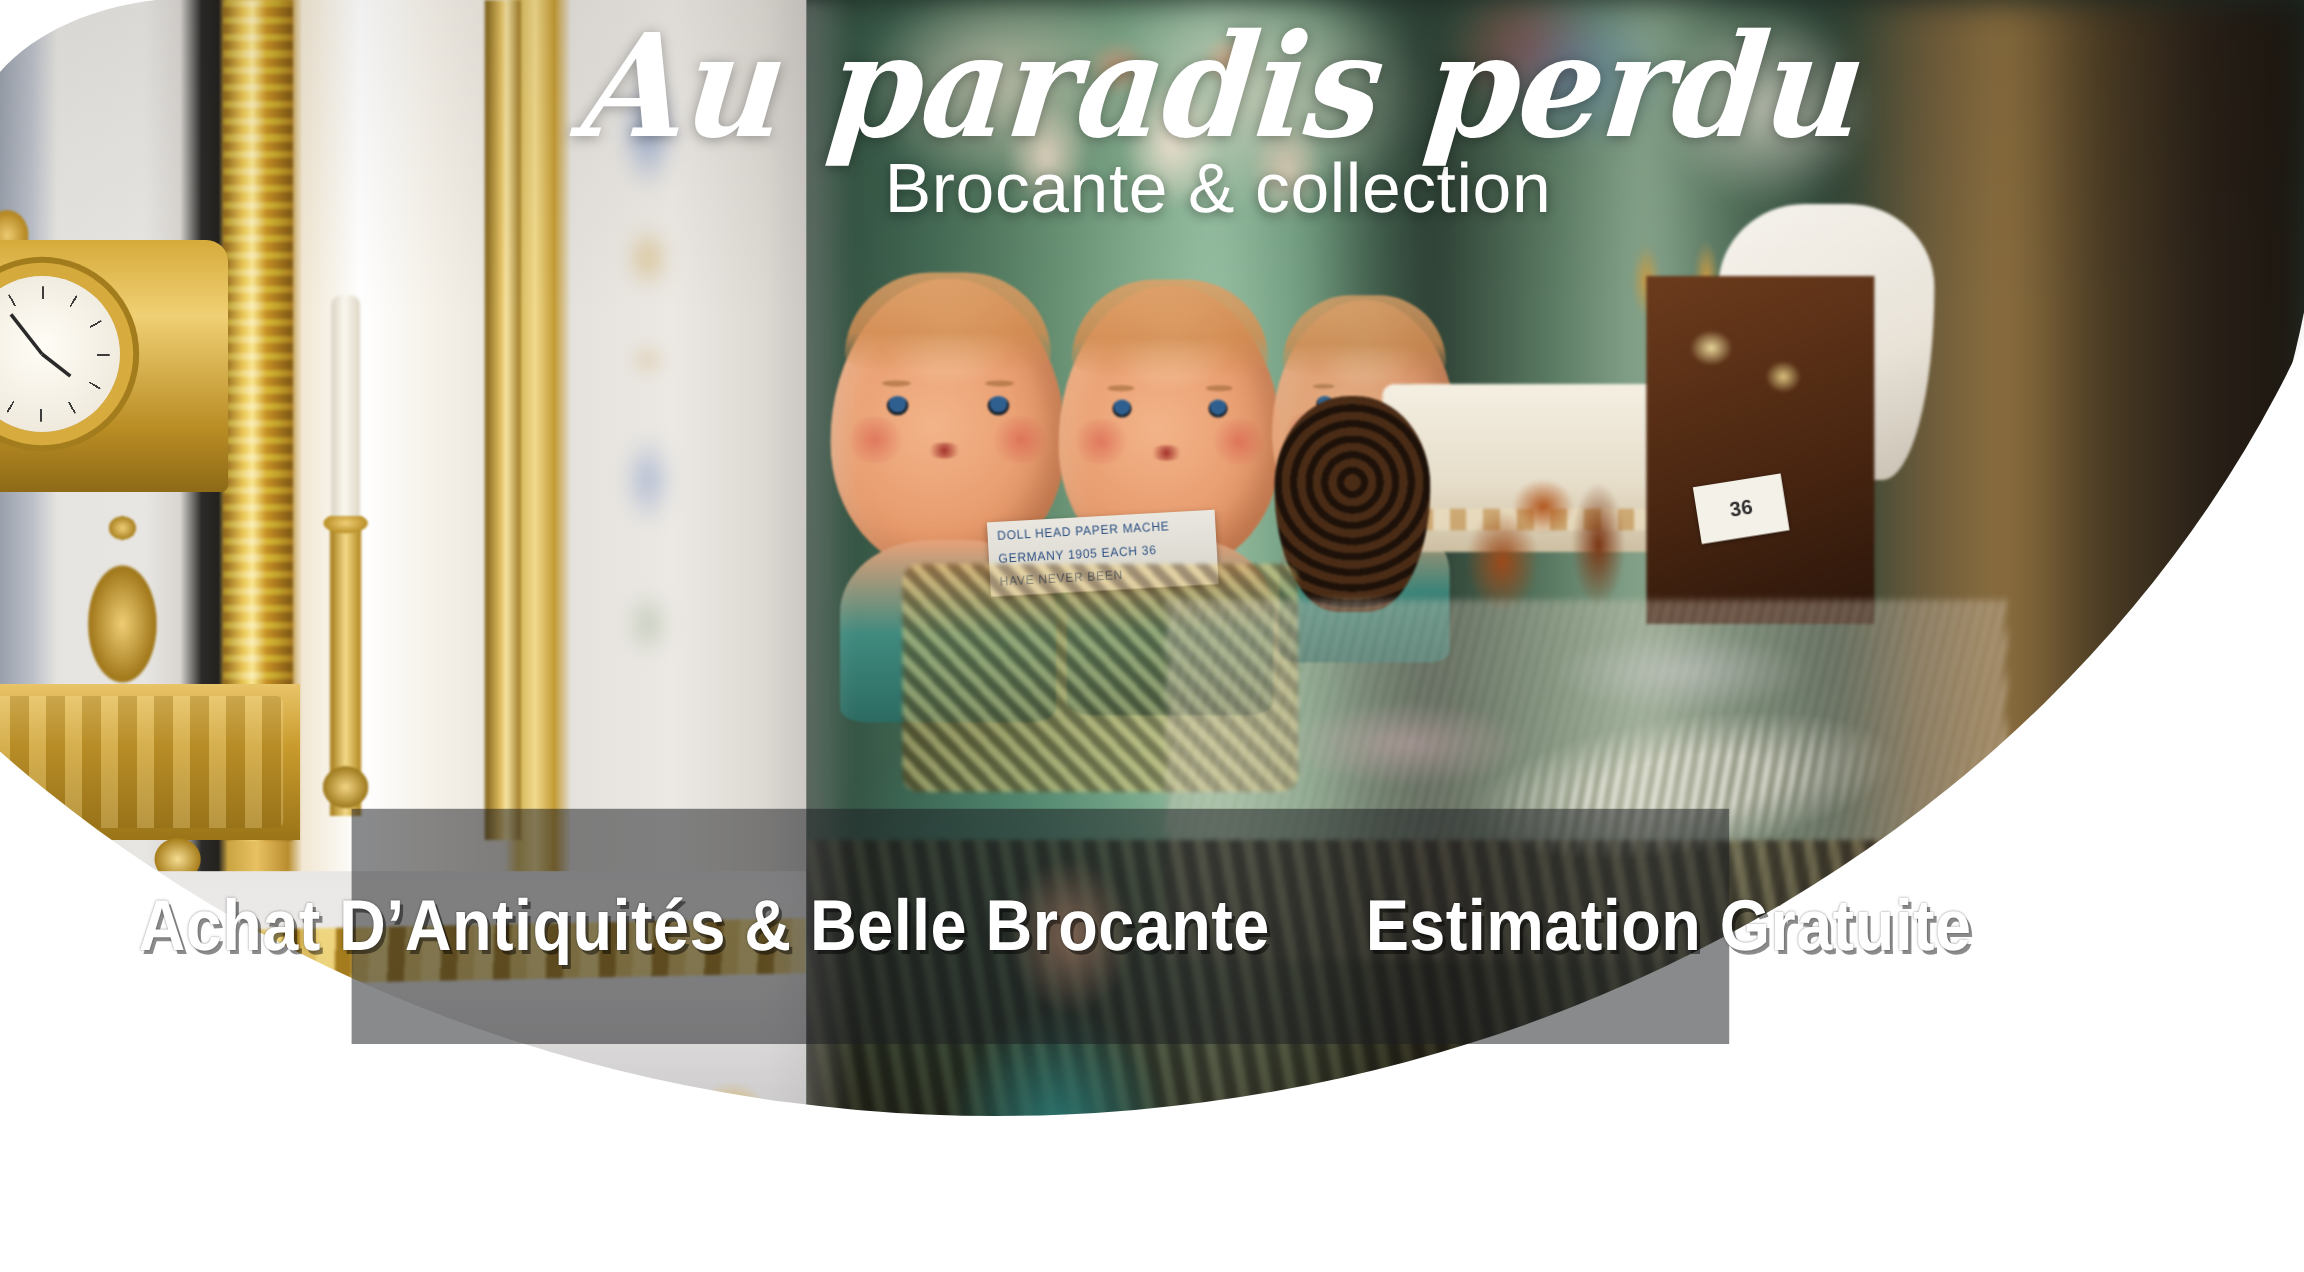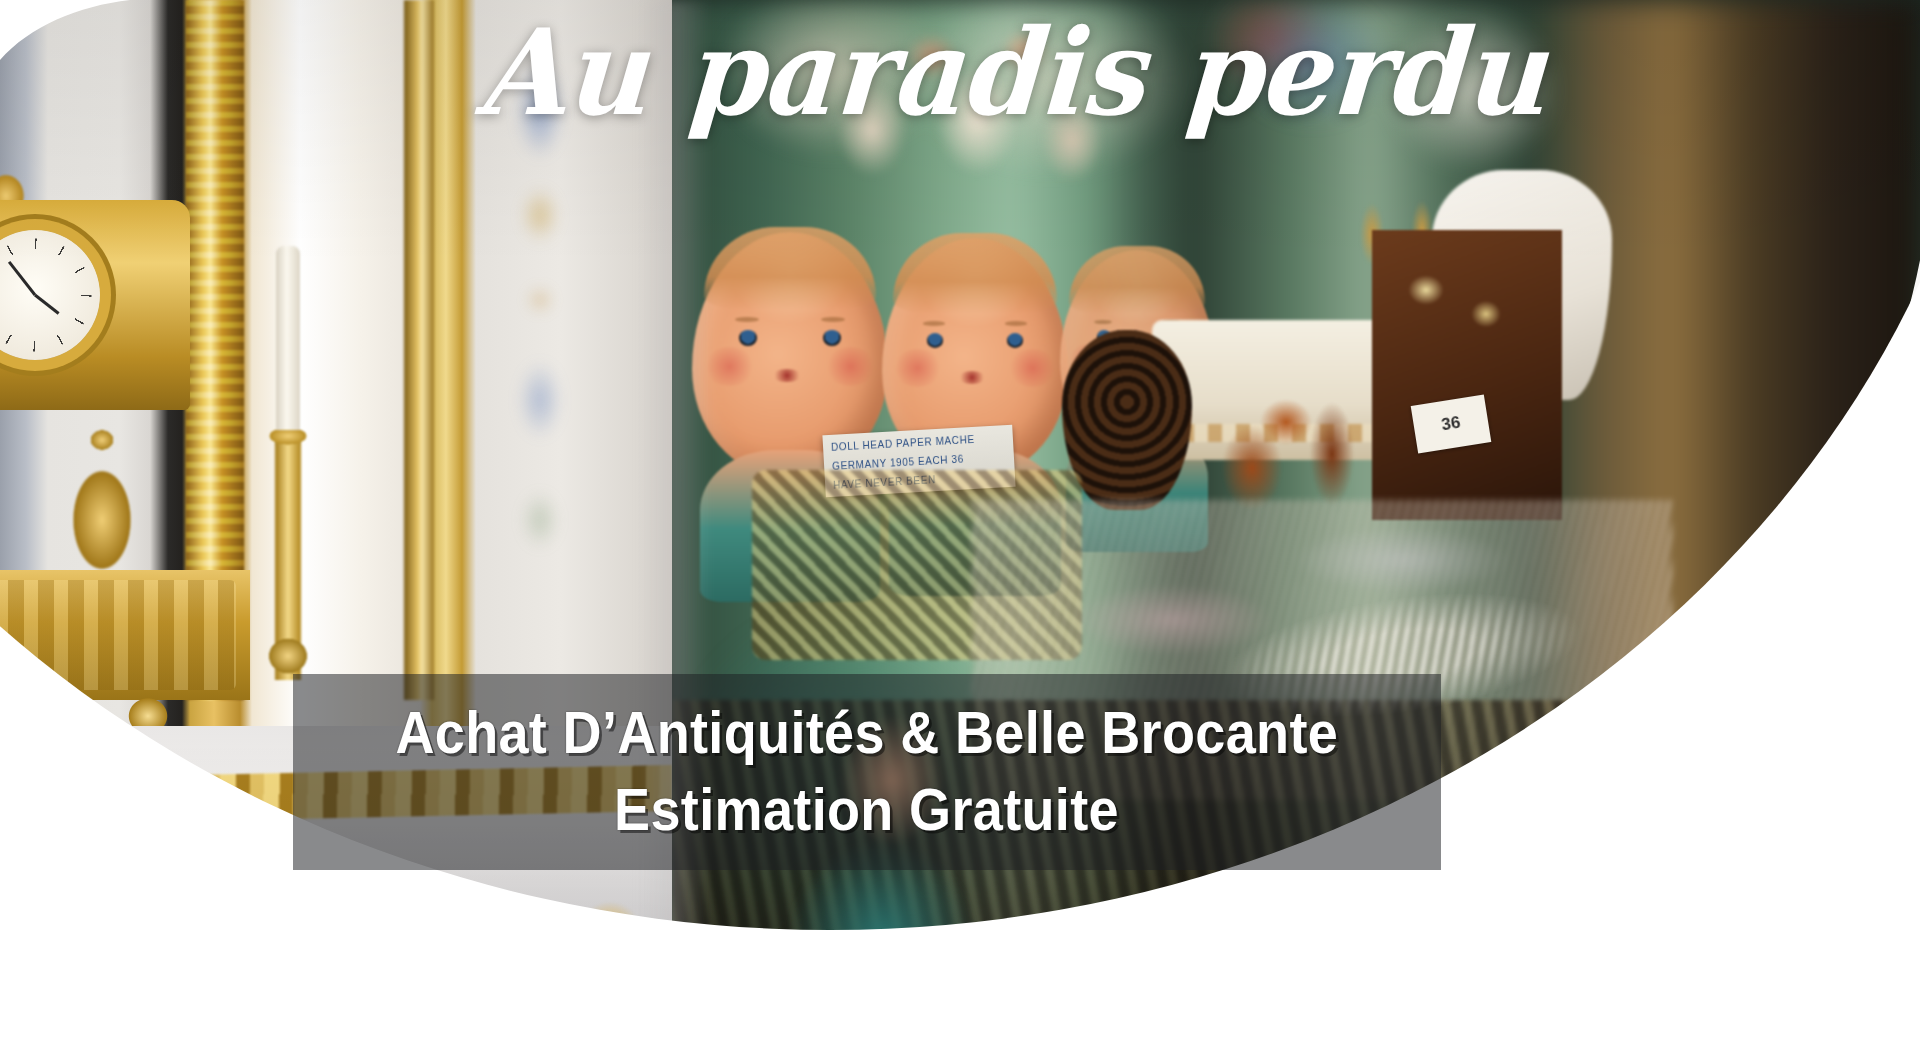--- a/index.html
+++ b/index.html
@@ -412,21 +412,21 @@
     font-family:"Liberation Sans",sans-serif;
     font-weight:300;font-size:58px;line-height:1.1;
     color:#ffffff;letter-spacing:.5px;
     text-shadow:0 2px 9px rgba(0,0,0,.42);
     padding-left:110px;
   }
 
   .tagline-band{
     position:absolute;left:293px;top:674px;width:1148px;height:196px;
     background:rgba(28,30,34,.52);
-    display:flex;flex-direction:column;align-items:center;justify-content:center;
+    display:flex;flex-direction:row;align-items:center;justify-content:center;
   }
   .tagline-line{
     display:block;
     font-family:"Liberation Sans",sans-serif;
     font-weight:700;
     font-size:60px;line-height:1.28;
     color:#ffffff;
     letter-spacing:.4px;
     transform:scaleX(.9);
     text-shadow:3px 3px 0 rgba(0,0,0,.45),0 0 2px rgba(0,0,0,.5);
@@ -552,20 +552,21 @@
       <path d="M -40 815 C 330 1065, 1090 1105, 1560 800 C 1760 668, 1880 470, 1922 250
                L 1922 330 C 1865 540, 1735 720, 1545 848
                C 1075 1150, 320 1110, -40 862 Z" fill="#ffffff" opacity="0.97"></path>
 
       <path d="M 0 0 L 0 60 C 30 26, 78 6, 130 0 Z" fill="#ffffff"></path>
     </svg>
   </div>
 
   <div class="brand">
     <span class="brand-title">Au paradis perdu</span>
+    <span class="brand-sub">Brocante &amp; collection</span>
   </div>
 
   <div class="tagline-band">
     <span class="tagline-line">Achat D’Antiquités &amp; Belle Brocante</span>
     <span class="tagline-line">Estimation Gratuite</span>
   </div>
 
 </div>
 
 </body></html>

